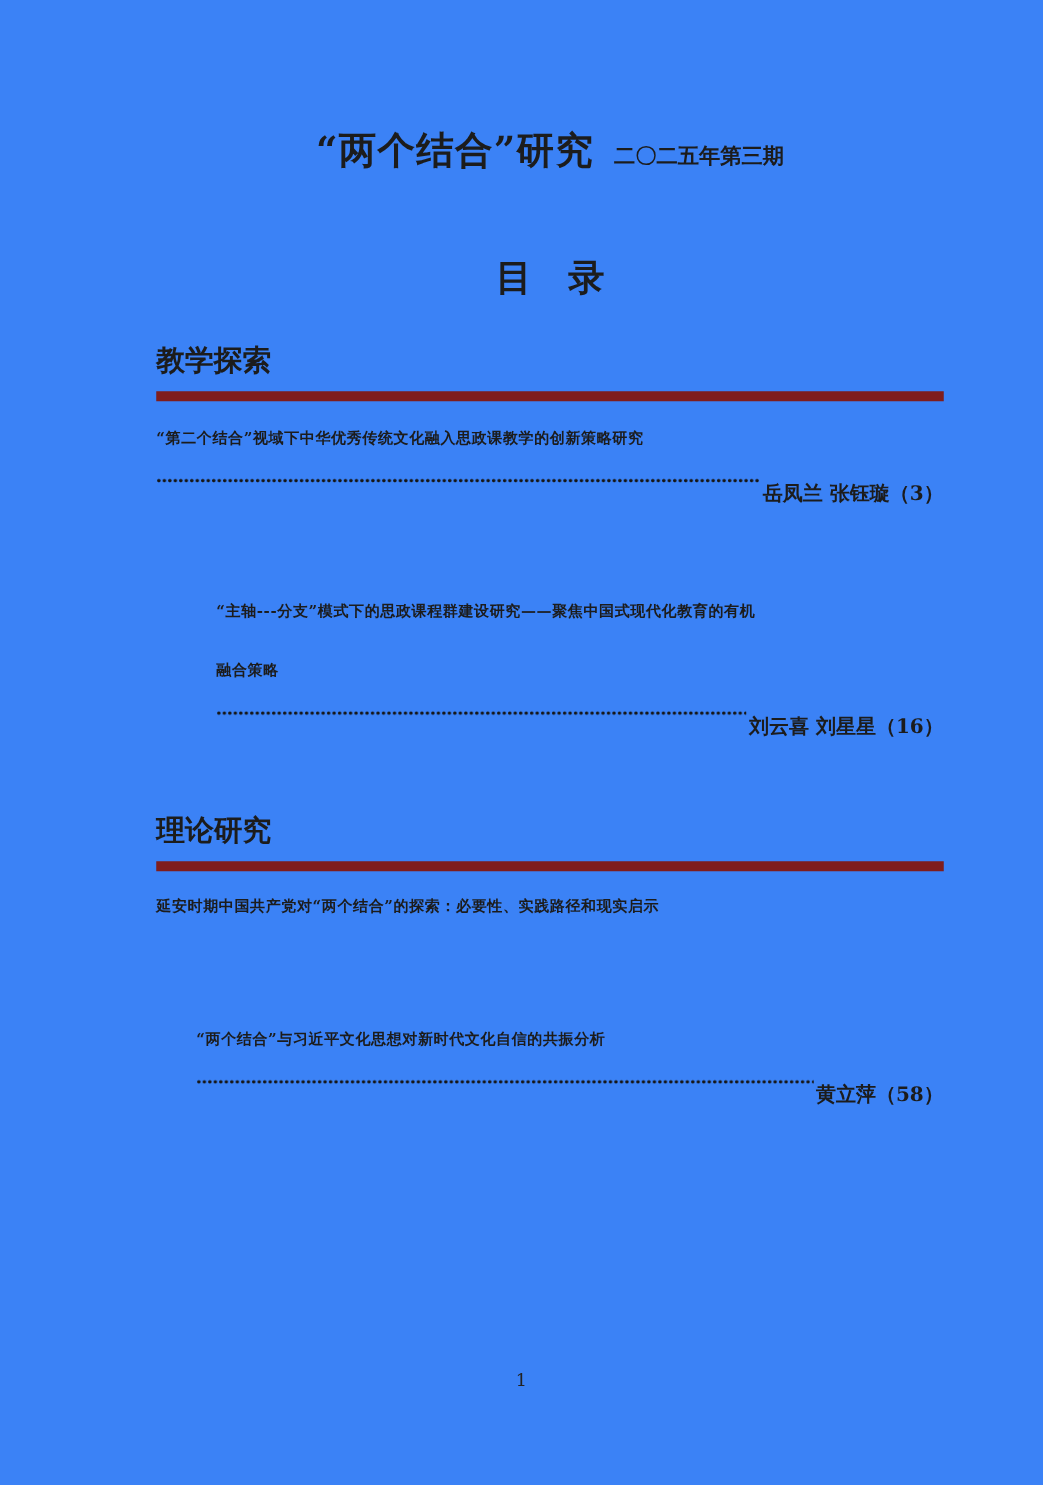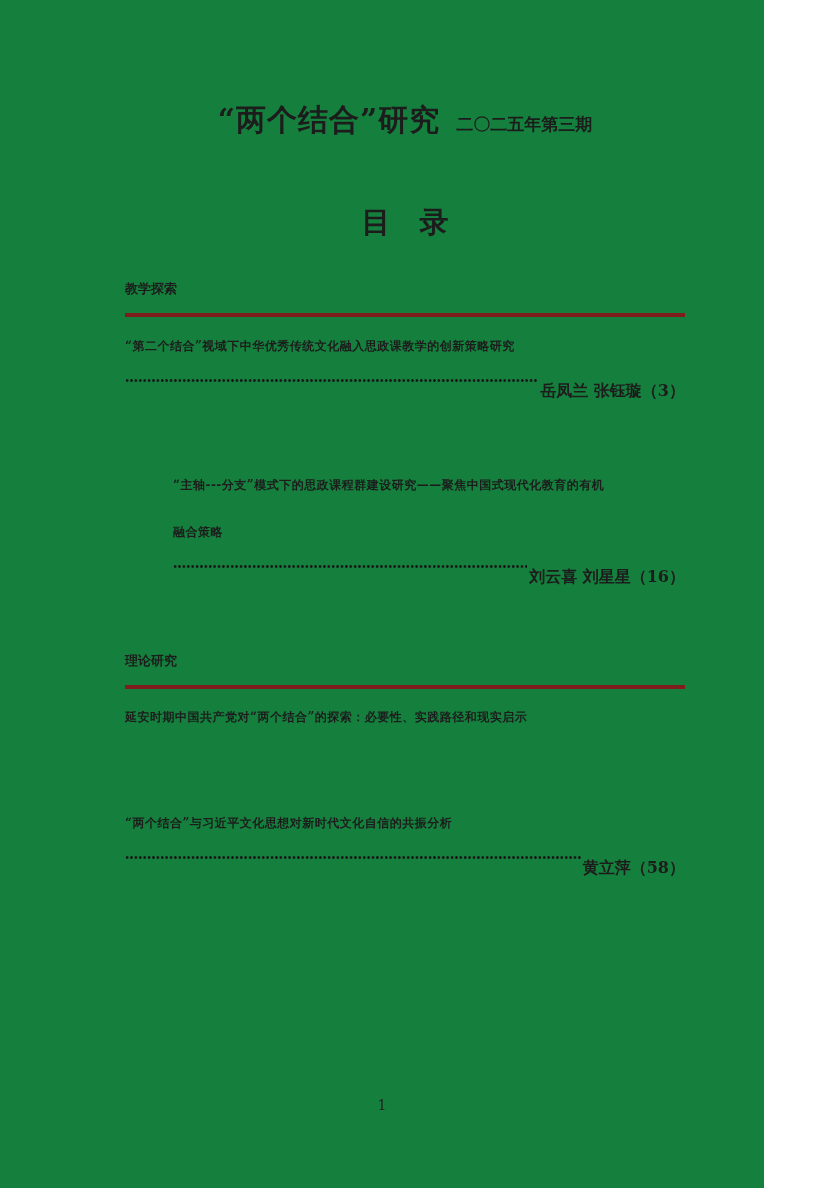--- a/index.html
+++ b/index.html
@@ -1,20 +1,20 @@
 <!DOCTYPE html>
 <html><head>
 <meta charset="utf-8">
 <style>
   html, body { margin: 0; padding: 0; background: #ffffff; }
   .page {
     position: relative;
-    width: 764px;
+    width: 834px;
     height: 1188px;
-    background: #15803d;
+    background: #3b82f6;
     box-sizing: border-box;
     padding: 100px 79px 4px 125px;
     font-family: "DejaVu Serif", "Liberation Serif", serif;
     color: #1c1c1c;
     overflow: hidden;
   }
   .title-row {
     text-align: center;
     white-space: nowrap;
   }
@@ -28,25 +28,25 @@
     font-weight: 600;
     margin-left: 16px;
   }
   .toc-heading {
     margin: 62px 0 0 0;
     text-align: center;
     font-size: 29px;
     font-weight: 700;
   }
   .section-heading {
-    font-size: 13px;
+    font-size: 23px;
     font-weight: 700;
     line-height: 28px;
     padding-bottom: 10px;
-    border-bottom: 4px solid #7f1d1d;
+    border-bottom: 8px solid #7f1d1d;
   }
   .sec1 { margin-top: 32px; }
   .sec2 { margin-top: 57px; }
   .article-title {
     font-size: 12px;
     font-weight: 600;
     line-height: 47px;
     letter-spacing: 0.5px;
   }
   .leader-row {
@@ -65,21 +65,21 @@
     background-image: radial-gradient(circle at 2.1px 2.5px, #161616 1.05px, rgba(0,0,0,0) 1.6px);
     background-size: 4.4px 5px;
     background-repeat: repeat-x;
   }
   .authors { margin-left: 2px; white-space: nowrap; }
   .pageno { white-space: nowrap; }
   .a1 { margin-top: 6px; }
   .a2 { margin-top: 58px; margin-left: 48px; }
   .a3 { margin-top: 5px; }
   .a4 { margin-top: 51px; }
-  .a5 { margin-top: 59px; }
+  .a5 { margin-top: 59px; margin-left: 32px; }
   .page-num {
     position: absolute;
     left: 0;
     right: 0;
     top: 1097px;
     text-align: center;
     font-size: 14px;
     color: #222;
   }
 </style>

